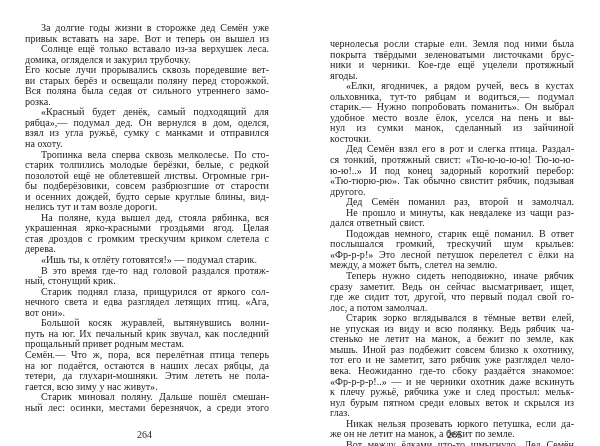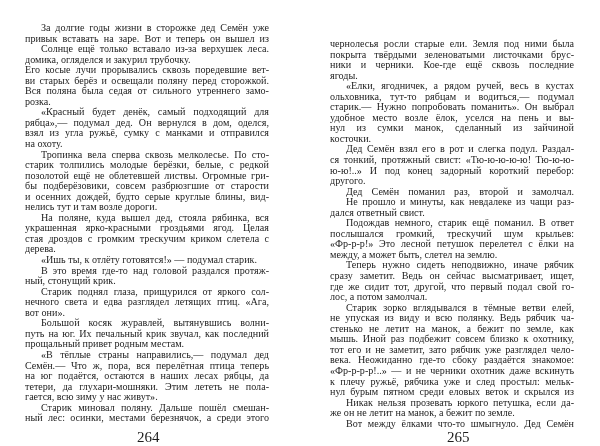--- a/index.html
+++ b/index.html
@@ -25,21 +25,21 @@
     white-space: nowrap;
     text-align: justify;
     text-align-last: justify;
     overflow: hidden;
   }
   .line.indent { padding-left: 16px; }
   .line.last { text-align-last: left; }
   .page-num {
     position: absolute; top: 420px;
     font-family: "Liberation Serif", "DejaVu Serif", serif;
-    font-size: 15px; color: #1c1c1c;
+    font-size: 10px; color: #1c1c1c;
   }
   .page-left .page-num { left: 137px; }
   .page-right .page-num { left: 147px; }
 </style>
 </head>
 <body>
 
 <div class="page page-left">
   <div class="col" id="col-left">
       <span class="line indent">За долгие годы жизни в сторожке дед Семён уже</span>
@@ -66,46 +66,46 @@
       <span class="line last">дерева.</span>
       <span class="line indent last">«Ишь ты, к отлёту готовятся!» — подумал старик.</span>
       <span class="line indent">В это время где-то над головой раздался протяж-</span>
       <span class="line last">ный, стонущий крик.</span>
       <span class="line indent">Старик поднял глаза, прищурился от яркого сол-</span>
       <span class="line">нечного света и едва разглядел летящих птиц. «Ага,</span>
       <span class="line last">вот они».</span>
       <span class="line indent">Большой косяк журавлей, вытянувшись волни-</span>
       <span class="line">путь на юг. Их печальный крик звучал, как последний</span>
       <span class="line last">прощальный привет родным местам.</span>
-      <span class="line indent">«В тёплые страны направились,— подумал дед</span>
       <span class="line">Семён.— Что ж, пора, вся перелётная птица теперь</span>
       <span class="line">на юг подаётся, остаются в наших лесах рябцы, да</span>
       <span class="line">тетери, да глухари-мошняки. Этим лететь не пола-</span>
       <span class="line last">гается, всю зиму у нас живут».</span>
       <span class="line indent">Старик миновал поляну. Дальше пошёл смешан-</span>
       <span class="line">ный лес: осинки, местами березнячок, а среди этого</span>
     </div>
   <div class="page-num">264</div>
 </div>
 
 <div class="page page-right">
   <div class="col" id="col-right">
       <span class="line">чернолесья росли старые ели. Земля под ними была</span>
       <span class="line">покрыта твёрдыми зеленоватыми листочками брус-</span>
-      <span class="line">ники и черники. Кое-где ещё сквозь последние</span>
+      <span class="line">ники и черники. Кое-где ещё уцелели протяжный</span>
       <span class="line last">ягоды.</span>
       <span class="line indent">«Ёлки, ягодничек, а рядом ручей, весь в кустах</span>
       <span class="line">ольховника, тут-то рябцам и водиться,— подумал</span>
       <span class="line">старик.— Нужно попробовать поманить». Он выбрал</span>
       <span class="line">удобное место возле ёлок, уселся на пень и вы-</span>
       <span class="line">нул из сумки манок, сделанный из зайчиной</span>
       <span class="line last">косточки.</span>
-      <span class="line indent">Дед Семён взял его в рот и слегка подул. Раздал-</span>
+      <span class="line indent">Дед Семён взял его в рот и слегка птица. Раздал-</span>
       <span class="line">ся тонкий, протяжный свист: «Тю-ю-ю-ю-ю! Тю-ю-ю-</span>
       <span class="line">ю-ю!..» И под конец задорный короткий перебор:</span>
+      <span class="line">«Тю-тюрю-рю». Так обычно свистит рябчик, подзывая</span>
       <span class="line last">другого.</span>
       <span class="line indent">Дед Семён поманил раз, второй и замолчал.</span>
       <span class="line indent">Не прошло и минуты, как невдалеке из чащи раз-</span>
       <span class="line last">дался ответный свист.</span>
       <span class="line indent">Подождав немного, старик ещё поманил. В ответ</span>
       <span class="line">послышался громкий, трескучий шум крыльев:</span>
       <span class="line">«Фр-р-р!» Это лесной петушок перелетел с ёлки на</span>
       <span class="line last">между, а может быть, слетел на землю.</span>
       <span class="line indent">Теперь нужно сидеть неподвижно, иначе рябчик</span>
       <span class="line">сразу заметит. Ведь он сейчас высматривает, ищет,</span>
@@ -113,18 +113,19 @@
       <span class="line last">лос, а потом замолчал.</span>
       <span class="line indent">Старик зорко вглядывался в тёмные ветви елей,</span>
       <span class="line">не упуская из виду и всю полянку. Ведь рябчик ча-</span>
       <span class="line">стенько не летит на манок, а бежит по земле, как</span>
       <span class="line">мышь. Иной раз подбежит совсем близко к охотнику,</span>
       <span class="line">тот его и не заметит, зато рябчик уже разглядел чело-</span>
       <span class="line">века. Неожиданно где-то сбоку раздаётся знакомое:</span>
       <span class="line">«Фр-р-р-р!..» — и не черники охотник даже вскинуть</span>
       <span class="line">к плечу ружьё, рябчика уже и след простыл: мельк-</span>
       <span class="line">нул бурым пятном среди еловых веток и скрылся из</span>
+      <span class="line last">глаз.</span>
       <span class="line indent">Никак нельзя прозевать юркого петушка, если да-</span>
       <span class="line last">же он не летит на манок, а бежит по земле.</span>
       <span class="line indent">Вот между ёлками что-то шмыгнуло. Дед Семён</span>
     </div>
   <div class="page-num">265</div>
 </div>
 
 </body></html>

